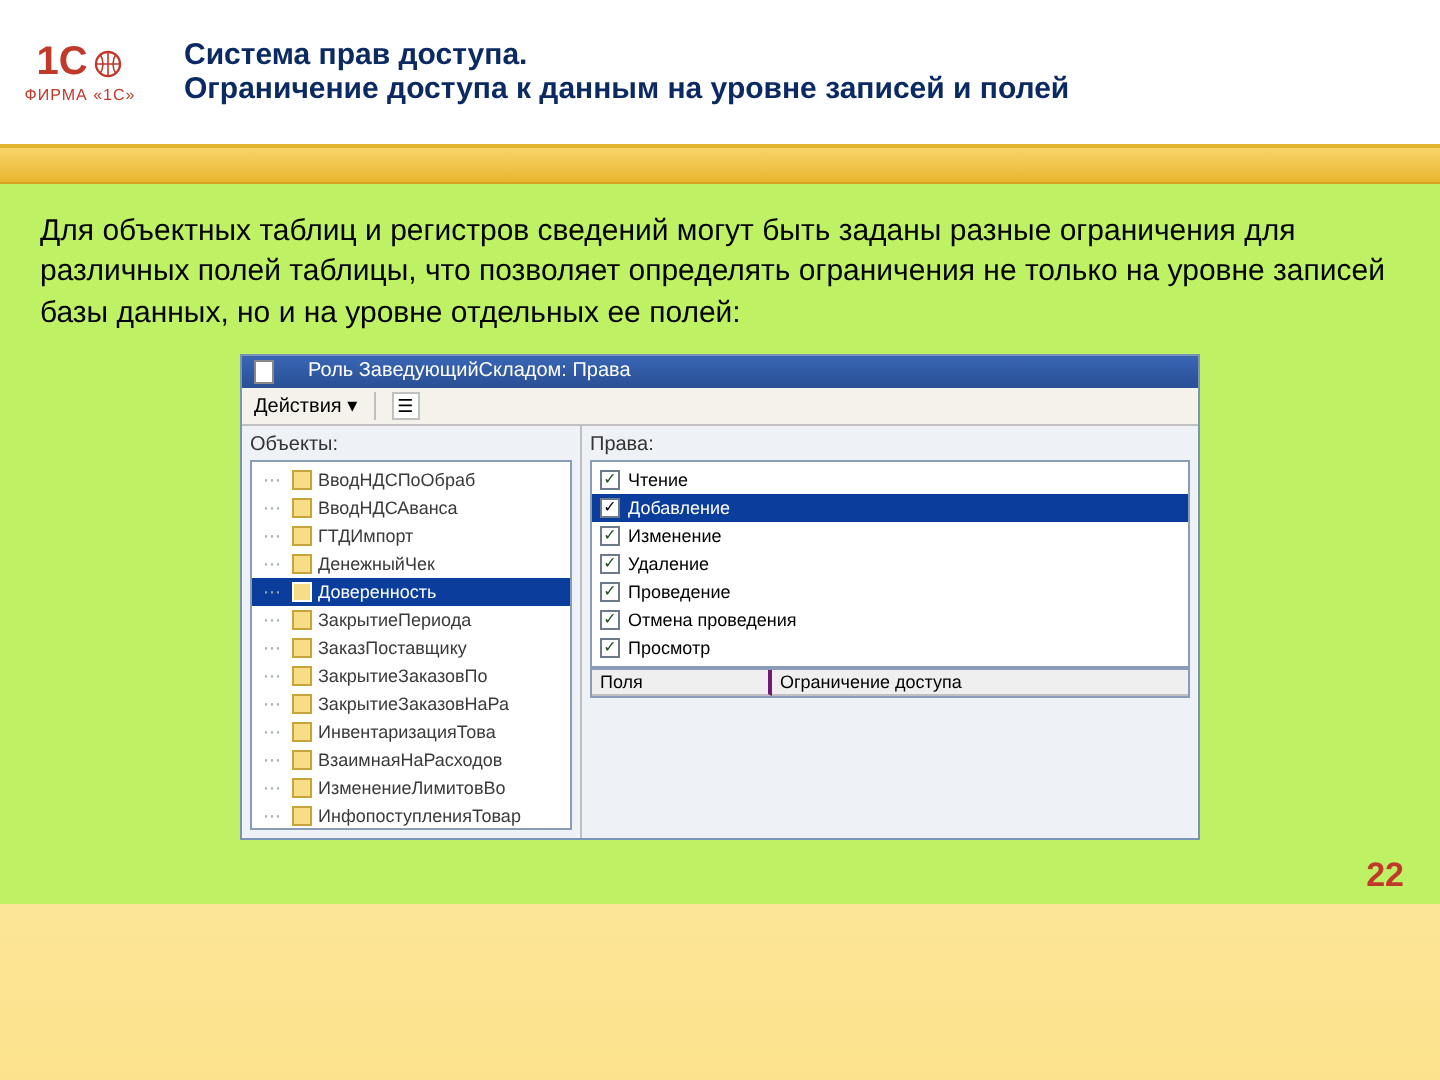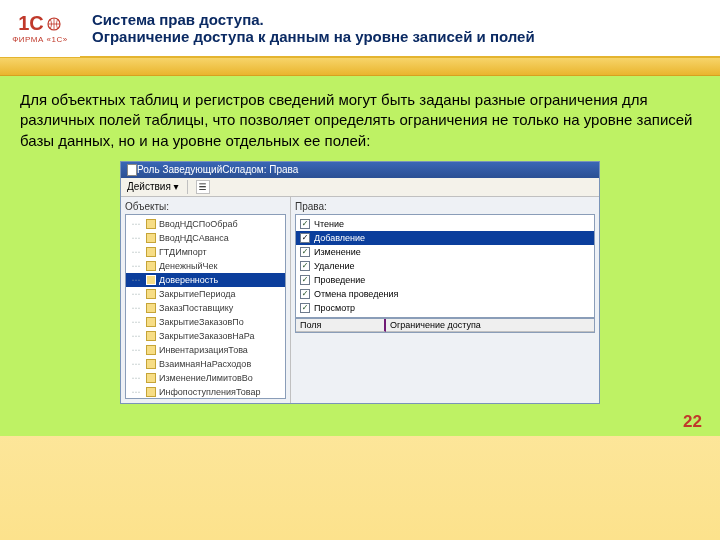--- a/index.html
+++ b/index.html
@@ -6,21 +6,21 @@
   body {
     width: 720px; height: 540px;
     font-family: Arial, sans-serif;
     background: #fbe9a9;
     background: linear-gradient(to bottom, #fef4d0 0%, #fce28c 100%);
     position: relative;
     overflow: hidden;
   }
   .topbar {
     background: #fff;
-    height: 58px;
+    height: 74px;
     display: flex;
     align-items: center;
     border-bottom: 2px solid #e4b42f;
   }
   .logo {
     width: 80px; height: 58px;
     display: flex; align-items: center; justify-content: center;
     flex-direction: column;
     background: #fff;
   }
@@ -58,21 +58,21 @@
     background: #eef1f5;
     font-family: "Tahoma", Arial, sans-serif;
     font-size: 10px;
     color: #000;
   }
   .appwin .titlebar {
     background: linear-gradient(to bottom,#3a66b5,#2a4f94);
     color: #fff;
     padding: 2px 6px;
     font-size: 10px;
-    display: flex; align-items: center; gap: 0;
+    display: flex; align-items: center; gap: 17px;
   }
   .titlebar .doc-ic {
     width: 10px; height: 12px; background:#fff; border:1px solid #888;
     position: relative;
   }
   .appwin .toolbar {
     background: #f4f2ea;
     border-bottom: 1px solid #c0c0c0;
     padding: 2px 6px;
     font-size: 10px;

